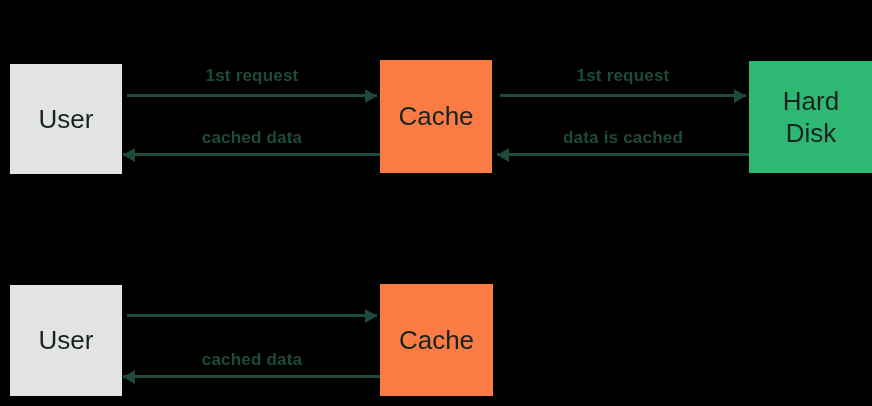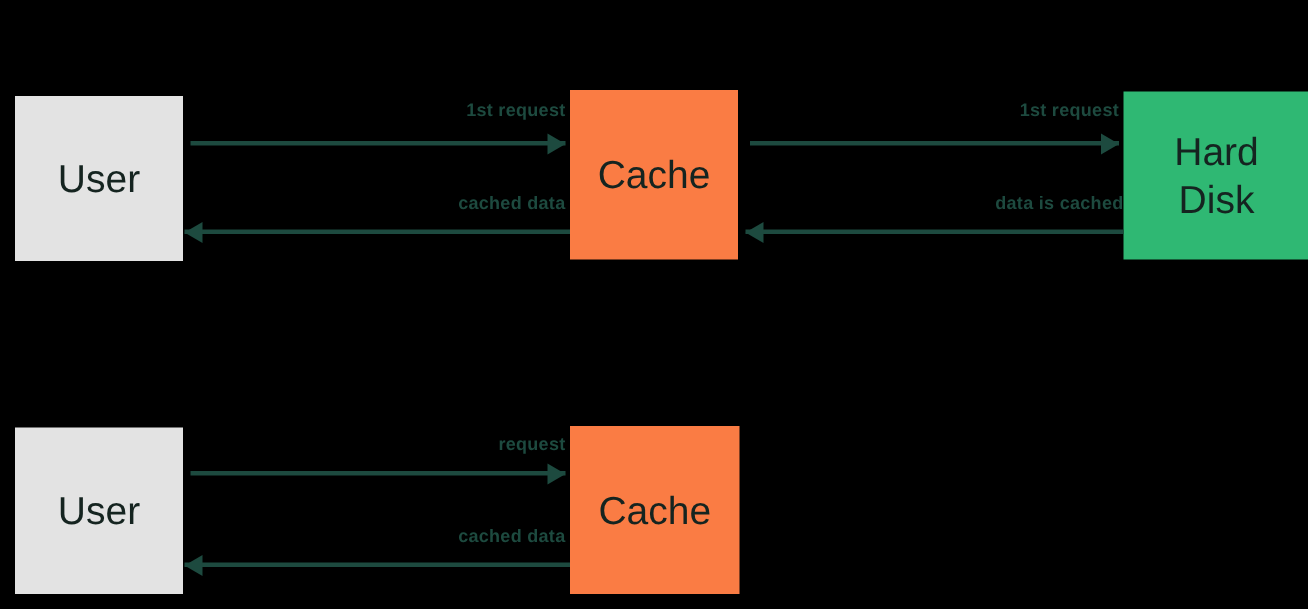--- a/index.html
+++ b/index.html
@@ -71,23 +71,23 @@
 
   #arrow-a { left: 127px; top: 94px;  width: 250px; }
   #arrow-b { left: 123px; top: 153px; width: 257px; }
   #arrow-c { left: 500px; top: 94px;  width: 246px; }
   #arrow-d { left: 497px; top: 153px; width: 252px; }
   #arrow-e { left: 127px; top: 314px; width: 250px; }
   #arrow-f { left: 123px; top: 375px; width: 257px; }
 
   .flow-label {
     position: absolute;
-    text-align: right;
+    text-align: center;
     color: var(--arrow);
-    font-size: 12px;
+    font-size: 17px;
     font-weight: 700;
     letter-spacing: 0.2px;
   }
   #label-a { left: 127px; top: 66px;  width: 250px; }
   #label-b { left: 127px; top: 128px; width: 250px; }
   #label-c { left: 500px; top: 66px;  width: 246px; }
   #label-d { left: 497px; top: 128px; width: 252px; }
   #label-e { left: 127px; top: 289px; width: 250px; }
   #label-f { left: 127px; top: 350px; width: 250px; }
 </style>
@@ -118,19 +118,18 @@
   <div class="flow-label" id="label-d">data is cached</div>
   <div class="arrow left" id="arrow-d"></div>
 
   <div class="node node-user" id="user-bot">
     <span>User</span>
   </div>
   <div class="node node-cache" id="cache-bot">
     <span>Cache</span>
   </div>
 
-  <div class="flow-label" id="label-e">request</div>
   <div class="arrow right" id="arrow-e"></div>
 
   <div class="flow-label" id="label-f">cached data</div>
   <div class="arrow left" id="arrow-f"></div>
 
 </div>
 
 </body></html>

